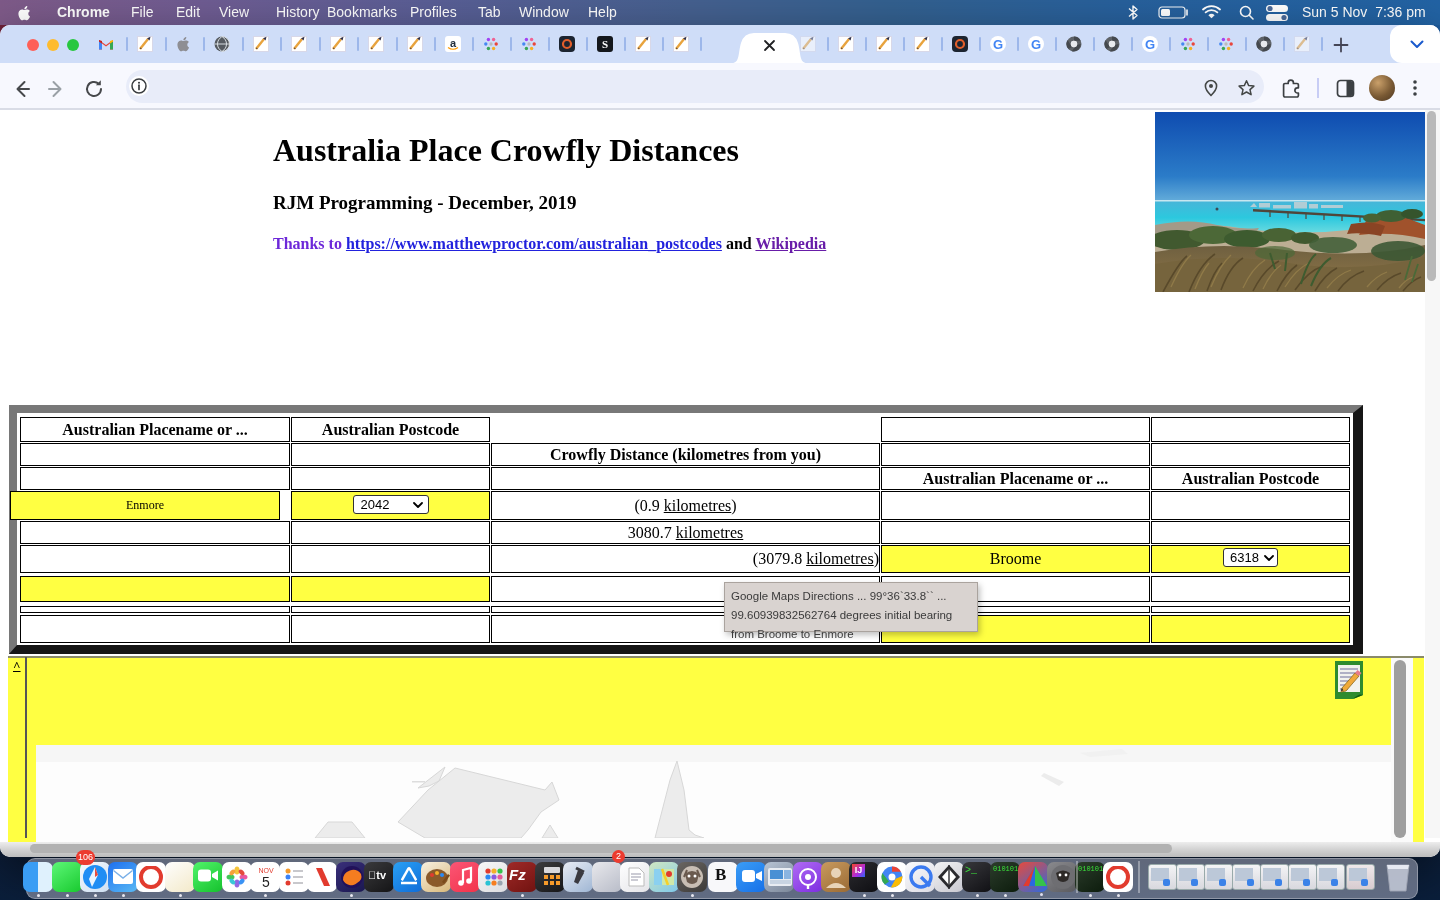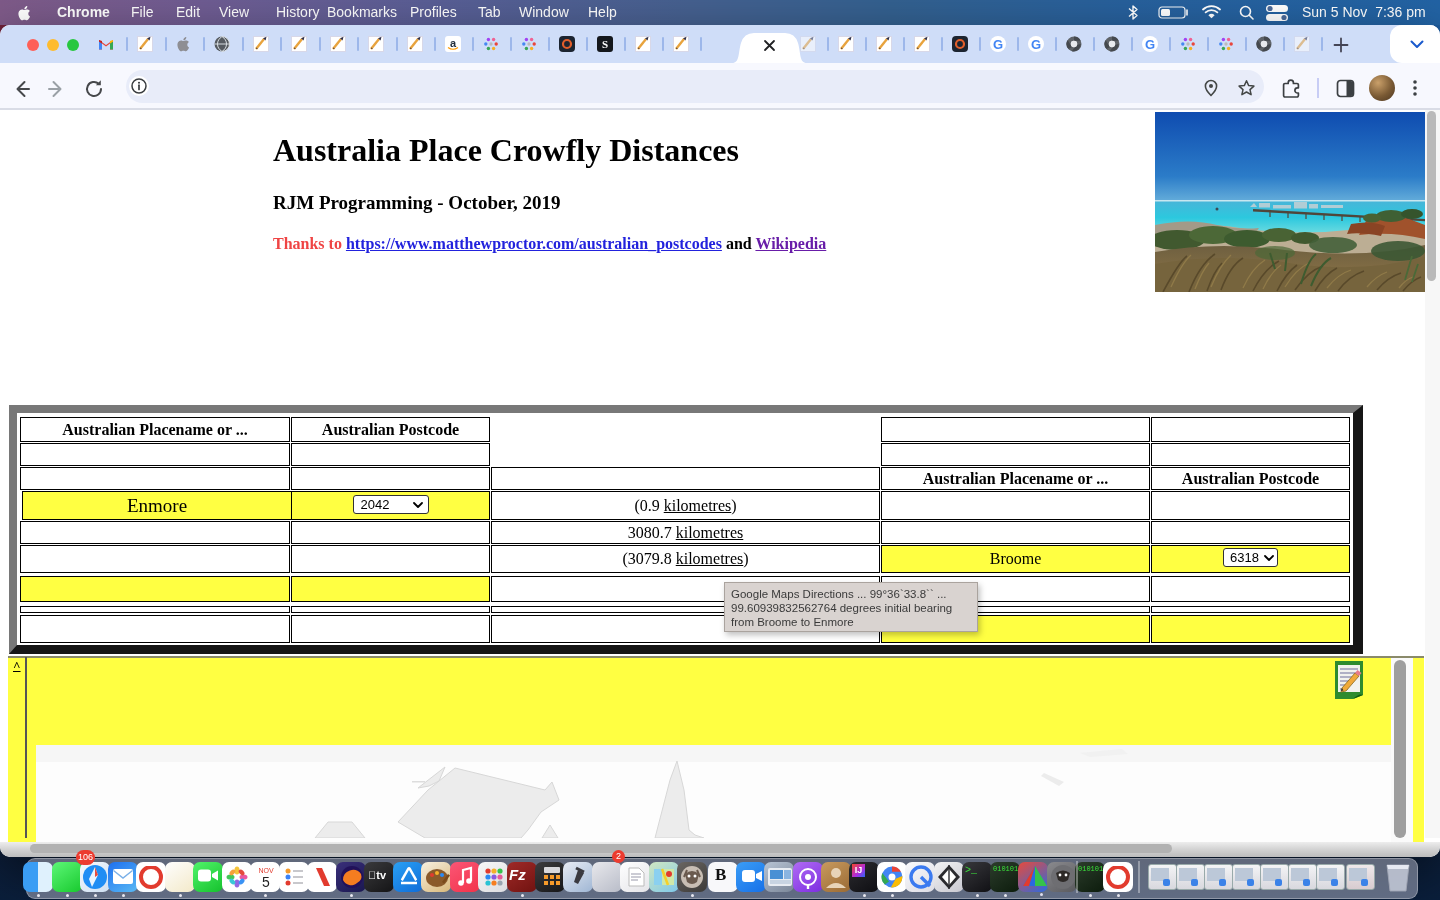--- a/index.html
+++ b/index.html
@@ -317,23 +317,23 @@
           <path d="M10.5 2 h4 a3 3 0 0 1 3 3 v9 a3 3 0 0 1 -3 3 h-4z" fill="#3c4043"></path>
         </svg>
 <div class="abs" style="left:1363px;top:50px;width:26px;height:26px;border-radius:50%;background:radial-gradient(circle at 35% 30%,#caa06a,#7a5a34 55%,#4a3520);"></div>
 <svg class="abs" style="left:1402px;top:53px" width="14" height="20" viewBox="0 0 14 20">
           <circle cx="7" cy="4" r="1.8" fill="#3c4043"></circle>
           <circle cx="7" cy="10" r="1.8" fill="#3c4043"></circle>
           <circle cx="7" cy="16" r="1.8" fill="#3c4043"></circle>
         </svg>
 <div class="abs" style="left:-6px;top:83px;width:1452px;height:1.5px;background:#d9dce6;"></div>
 <div class="abs ser" style="left:267px;top:107px;font-size:32px;font-weight:bold;color:#000;">Australia Place Crowfly Distances</div>
-<div class="abs ser" style="left:267px;top:167px;font-size:19px;font-weight:bold;color:#000;">RJM Programming - October, 2019</div>
+<div class="abs ser" style="left:267px;top:167px;font-size:19px;font-weight:bold;color:#000;">RJM Programming - December, 2019</div>
 <div class="abs ser" style="left:267px;top:210px;font-size:16px;font-weight:bold;">
-<span style="color:#ef4444;">Thanks to </span><span style="color:#2222dd;text-decoration:underline;">https://www.matthewproctor.com/australian_postcodes</span><span style="color:#000;"> and </span><span style="color:#681da8;text-decoration:underline;">Wikipedia</span></div>
+<span style="color:#6d28d9;">Thanks to </span><span style="color:#2222dd;text-decoration:underline;">https://www.matthewproctor.com/australian_postcodes</span><span style="color:#000;"> and </span><span style="color:#681da8;text-decoration:underline;">Wikipedia</span></div>
 <svg class="abs" style="left:1149px;top:87px" width="270" height="180" viewBox="0 0 270 180">
 <defs>
 <linearGradient id="sky" x1="0" y1="0" x2="0" y2="1">
               <stop offset="0" stop-color="#0f4cb0"></stop>
               <stop offset=".7" stop-color="#2b7cc8"></stop>
               <stop offset="1" stop-color="#6ab2dc"></stop>
             </linearGradient>
 <linearGradient id="sea" x1="0" y1="0" x2="0" y2="1">
               <stop offset="0" stop-color="#49b4d8"></stop>
               <stop offset=".4" stop-color="#2cc8de"></stop>
@@ -400,42 +400,43 @@
 <div class="abs" style="left:1421px;top:86px;width:9px;height:170px;border-radius:5px;background:#b9b9b9;"></div>
 <div class="abs" style="left:3px;top:380px;width:1336px;height:232px;
  border-top:8px solid #787878;border-left:8px solid #787878;
  border-bottom:9px solid #161616;border-right:10px solid #161616;background:#fff;"></div>
 <div class="abs ser" style="left:14px;top:392px;width:268px;height:23px;background:#fff;border:1.6px solid #000;box-sizing:content-box;text-align:center;line-height:23px;font-size:16px;white-space:nowrap;"><b>Australian Placename or ...</b></div>
 <div class="abs ser" style="left:285px;top:392px;width:197px;height:23px;background:#fff;border:1.6px solid #000;box-sizing:content-box;text-align:center;line-height:23px;font-size:16px;white-space:nowrap;"><b>Australian Postcode</b></div>
 <div class="abs ser" style="left:875px;top:392px;width:267px;height:23px;background:#fff;border:1.6px solid #000;box-sizing:content-box;text-align:center;line-height:23px;font-size:16px;white-space:nowrap;"></div>
 <div class="abs ser" style="left:1145px;top:392px;width:197px;height:23px;background:#fff;border:1.6px solid #000;box-sizing:content-box;text-align:center;line-height:23px;font-size:16px;white-space:nowrap;"></div>
 <div class="abs ser" style="left:14px;top:418px;width:268px;height:21px;background:#fff;border:1.6px solid #000;box-sizing:content-box;text-align:center;line-height:21px;font-size:16px;white-space:nowrap;"></div>
 <div class="abs ser" style="left:285px;top:418px;width:197px;height:21px;background:#fff;border:1.6px solid #000;box-sizing:content-box;text-align:center;line-height:21px;font-size:16px;white-space:nowrap;"></div>
+<div class="abs ser" style="left:485px;top:418px;width:387px;height:21px;background:#fff;border:1.6px solid #000;box-sizing:content-box;text-align:center;line-height:21px;font-size:16px;white-space:nowrap;"><b>Crowfly Distance (kilometres from you)</b></div>
 <div class="abs ser" style="left:875px;top:418px;width:267px;height:21px;background:#fff;border:1.6px solid #000;box-sizing:content-box;text-align:center;line-height:21px;font-size:16px;white-space:nowrap;"></div>
 <div class="abs ser" style="left:1145px;top:418px;width:197px;height:21px;background:#fff;border:1.6px solid #000;box-sizing:content-box;text-align:center;line-height:21px;font-size:16px;white-space:nowrap;"></div>
 <div class="abs ser" style="left:14px;top:442px;width:268px;height:21px;background:#fff;border:1.6px solid #000;box-sizing:content-box;text-align:center;line-height:21px;font-size:16px;white-space:nowrap;"></div>
 <div class="abs ser" style="left:285px;top:442px;width:197px;height:21px;background:#fff;border:1.6px solid #000;box-sizing:content-box;text-align:center;line-height:21px;font-size:16px;white-space:nowrap;"></div>
 <div class="abs ser" style="left:485px;top:442px;width:387px;height:21px;background:#fff;border:1.6px solid #000;box-sizing:content-box;text-align:center;line-height:21px;font-size:16px;white-space:nowrap;"></div>
 <div class="abs ser" style="left:875px;top:442px;width:267px;height:21px;background:#fff;border:1.6px solid #000;box-sizing:content-box;text-align:center;line-height:21px;font-size:16px;white-space:nowrap;"><b>Australian Placename or ...</b></div>
 <div class="abs ser" style="left:1145px;top:442px;width:197px;height:21px;background:#fff;border:1.6px solid #000;box-sizing:content-box;text-align:center;line-height:21px;font-size:16px;white-space:nowrap;"><b>Australian Postcode</b></div>
-<div class="abs ser" style="left:16px;top:466px;width:268px;height:27px;background:#ffff42;border:1.6px solid #000;box-sizing:content-box;text-align:center;line-height:27px;font-size:19px;white-space:nowrap;">Enmore</div>
+<div class="abs ser" style="left:4px;top:466px;width:268px;height:27px;background:#ffff42;border:1.6px solid #000;box-sizing:content-box;text-align:center;line-height:27px;font-size:12px;white-space:nowrap;">Enmore</div>
 <div class="abs ser" style="left:285px;top:466px;width:197px;height:27px;background:#ffff42;border:1.6px solid #000;box-sizing:content-box;text-align:center;line-height:27px;font-size:16px;white-space:nowrap;"><span style="display:inline-block;width:76px;height:19px;background:#fff;border:1.6px solid #333;border-radius:3px;vertical-align:middle;position:relative;top:-3px;font-family:'Liberation Sans';font-size:13px;color:#000;text-align:left;line-height:18px;padding-left:7px;box-sizing:border-box;position:relative;">2042<svg width="10" height="6" viewBox="0 0 10 6" style="position:absolute;right:5px;top:6px">
               <path d="M1 1 L5 5 L9 1" stroke="#000" stroke-width="1.8" fill="none" stroke-linecap="round" stroke-linejoin="round"></path>
             </svg></span></div>
 <div class="abs ser" style="left:485px;top:466px;width:387px;height:27px;background:#fff;border:1.6px solid #000;box-sizing:content-box;text-align:center;line-height:27px;font-size:16px;white-space:nowrap;">(0.9 <span style="text-decoration:underline;">kilometres</span>)</div>
 <div class="abs ser" style="left:875px;top:466px;width:267px;height:27px;background:#fff;border:1.6px solid #000;box-sizing:content-box;text-align:center;line-height:27px;font-size:16px;white-space:nowrap;"></div>
 <div class="abs ser" style="left:1145px;top:466px;width:197px;height:27px;background:#fff;border:1.6px solid #000;box-sizing:content-box;text-align:center;line-height:27px;font-size:16px;white-space:nowrap;"></div>
 <div class="abs ser" style="left:14px;top:496px;width:268px;height:21px;background:#fff;border:1.6px solid #000;box-sizing:content-box;text-align:center;line-height:21px;font-size:16px;white-space:nowrap;"></div>
 <div class="abs ser" style="left:285px;top:496px;width:197px;height:21px;background:#fff;border:1.6px solid #000;box-sizing:content-box;text-align:center;line-height:21px;font-size:16px;white-space:nowrap;"></div>
 <div class="abs ser" style="left:485px;top:496px;width:387px;height:21px;background:#fff;border:1.6px solid #000;box-sizing:content-box;text-align:center;line-height:21px;font-size:16px;white-space:nowrap;">3080.7 <span style="text-decoration:underline;">kilometres</span></div>
 <div class="abs ser" style="left:875px;top:496px;width:267px;height:21px;background:#fff;border:1.6px solid #000;box-sizing:content-box;text-align:center;line-height:21px;font-size:16px;white-space:nowrap;"></div>
 <div class="abs ser" style="left:1145px;top:496px;width:197px;height:21px;background:#fff;border:1.6px solid #000;box-sizing:content-box;text-align:center;line-height:21px;font-size:16px;white-space:nowrap;"></div>
 <div class="abs ser" style="left:14px;top:520px;width:268px;height:26px;background:#fff;border:1.6px solid #000;box-sizing:content-box;text-align:center;line-height:26px;font-size:16px;white-space:nowrap;"></div>
 <div class="abs ser" style="left:285px;top:520px;width:197px;height:26px;background:#fff;border:1.6px solid #000;box-sizing:content-box;text-align:center;line-height:26px;font-size:16px;white-space:nowrap;"></div>
-<div class="abs ser" style="left:485px;top:520px;width:387px;height:26px;background:#fff;border:1.6px solid #000;box-sizing:content-box;text-align:center;line-height:26px;font-size:16px;white-space:nowrap;">(3079.8 <span style="text-decoration:underline;">kilometres</span>)</div>
+<div class="abs ser" style="left:485px;top:520px;width:387px;height:26px;background:#fff;border:1.6px solid #000;box-sizing:content-box;text-align:right;line-height:26px;font-size:16px;white-space:nowrap;">(3079.8 <span style="text-decoration:underline;">kilometres</span>)</div>
 <div class="abs ser" style="left:875px;top:520px;width:267px;height:26px;background:#ffff42;border:1.6px solid #000;box-sizing:content-box;text-align:center;line-height:26px;font-size:16px;white-space:nowrap;">Broome</div>
 <div class="abs ser" style="left:1145px;top:520px;width:197px;height:26px;background:#ffff42;border:1.6px solid #000;box-sizing:content-box;text-align:center;line-height:26px;font-size:16px;white-space:nowrap;"><span style="display:inline-block;width:55px;height:19px;background:#fff;border:1.6px solid #333;border-radius:3px;vertical-align:middle;position:relative;top:-3px;font-family:'Liberation Sans';font-size:13px;color:#000;text-align:left;line-height:18px;padding-left:6px;box-sizing:border-box;position:relative;">6318<svg width="10" height="6" viewBox="0 0 10 6" style="position:absolute;right:3px;top:6px">
               <path d="M1 1 L5 5 L9 1" stroke="#000" stroke-width="1.8" fill="none" stroke-linecap="round" stroke-linejoin="round"></path>
             </svg></span></div>
 <div class="abs ser" style="left:14px;top:551px;width:268px;height:24px;background:#ffff42;border:1.6px solid #000;box-sizing:content-box;text-align:center;line-height:24px;font-size:16px;white-space:nowrap;"></div>
 <div class="abs ser" style="left:285px;top:551px;width:197px;height:24px;background:#ffff42;border:1.6px solid #000;box-sizing:content-box;text-align:center;line-height:24px;font-size:16px;white-space:nowrap;"></div>
 <div class="abs ser" style="left:485px;top:551px;width:387px;height:24px;background:#fff;border:1.6px solid #000;box-sizing:content-box;text-align:center;line-height:24px;font-size:16px;white-space:nowrap;"></div>
 <div class="abs ser" style="left:875px;top:551px;width:267px;height:24px;background:#fff;border:1.6px solid #000;box-sizing:content-box;text-align:center;line-height:24px;font-size:16px;white-space:nowrap;"></div>
 <div class="abs ser" style="left:1145px;top:551px;width:197px;height:24px;background:#fff;border:1.6px solid #000;box-sizing:content-box;text-align:center;line-height:24px;font-size:16px;white-space:nowrap;"></div>
 <div class="abs ser" style="left:14px;top:581px;width:268px;height:5px;background:#fff;border:1.6px solid #000;box-sizing:content-box;text-align:center;line-height:5px;font-size:16px;white-space:nowrap;"></div>
@@ -443,21 +444,21 @@
 <div class="abs ser" style="left:485px;top:581px;width:387px;height:5px;background:#fff;border:1.6px solid #000;box-sizing:content-box;text-align:center;line-height:5px;font-size:16px;white-space:nowrap;"></div>
 <div class="abs ser" style="left:875px;top:581px;width:267px;height:5px;background:#fff;border:1.6px solid #000;box-sizing:content-box;text-align:center;line-height:5px;font-size:16px;white-space:nowrap;"></div>
 <div class="abs ser" style="left:1145px;top:581px;width:197px;height:5px;background:#fff;border:1.6px solid #000;box-sizing:content-box;text-align:center;line-height:5px;font-size:16px;white-space:nowrap;"></div>
 <div class="abs ser" style="left:14px;top:590px;width:268px;height:26px;background:#fff;border:1.6px solid #000;box-sizing:content-box;text-align:center;line-height:26px;font-size:16px;white-space:nowrap;"></div>
 <div class="abs ser" style="left:285px;top:590px;width:197px;height:26px;background:#fff;border:1.6px solid #000;box-sizing:content-box;text-align:center;line-height:26px;font-size:16px;white-space:nowrap;"></div>
 <div class="abs ser" style="left:485px;top:590px;width:387px;height:26px;background:#fff;border:1.6px solid #000;box-sizing:content-box;text-align:center;line-height:26px;font-size:16px;white-space:nowrap;"></div>
 <div class="abs ser" style="left:875px;top:590px;width:267px;height:26px;background:#ffff42;border:1.6px solid #000;box-sizing:content-box;text-align:center;line-height:26px;font-size:16px;white-space:nowrap;"></div>
 <div class="abs ser" style="left:1145px;top:590px;width:197px;height:26px;background:#ffff42;border:1.6px solid #000;box-sizing:content-box;text-align:center;line-height:26px;font-size:16px;white-space:nowrap;"></div>
 <div class="abs" style="left:718px;top:557px;width:240px;height:40px;background:#d9d3d0;
  border:1px solid #aaa39e;box-shadow:2px 3px 6px rgba(0,0,0,.25);font-size:11.5px;color:#3a3a3a;
- padding:4px 6px;line-height:14px;z-index:5;">Google Maps Directions ... 99°36`33.8`` ...
+ padding:4px 6px;line-height:19px;z-index:5;">Google Maps Directions ... 99°36`33.8`` ...
 99.60939832562764 degrees initial bearing from Broome to Enmore</div>
 <div class="abs" style="left:2px;top:631px;width:1416px;height:189px;background:#ffff42;"></div>
 <div class="abs" style="left:2px;top:631px;width:1416px;height:2px;background:#8a8a6a;"></div>
 <div class="abs ser" style="left:7px;top:633px;font-size:13px;font-weight:bold;text-decoration:underline;color:#000;">^</div>
 <div class="abs" style="left:19px;top:632px;width:2px;height:181px;background:#555;"></div>
 <svg class="abs" style="left:1328px;top:635px" width="31" height="40" viewBox="0 0 31 40">
 <path d="M1 1 h28 v34 l-10 4 H1z" fill="#2e8b2e"></path>
 <rect x="4" y="5" width="22" height="27" fill="#f2f2ee"></rect>
 <path d="M6 9 h18 M6 13 h18 M6 17 h18 M6 21 h12 M6 25 h8 M6 29 h8" stroke="#9a9ab8" stroke-width="1.4"></path>
 <path d="M8 28 L21 13 l4 3 -13 15 -5 1z" fill="#f0a93a" stroke="#8a6a20" stroke-width=".8"></path>

